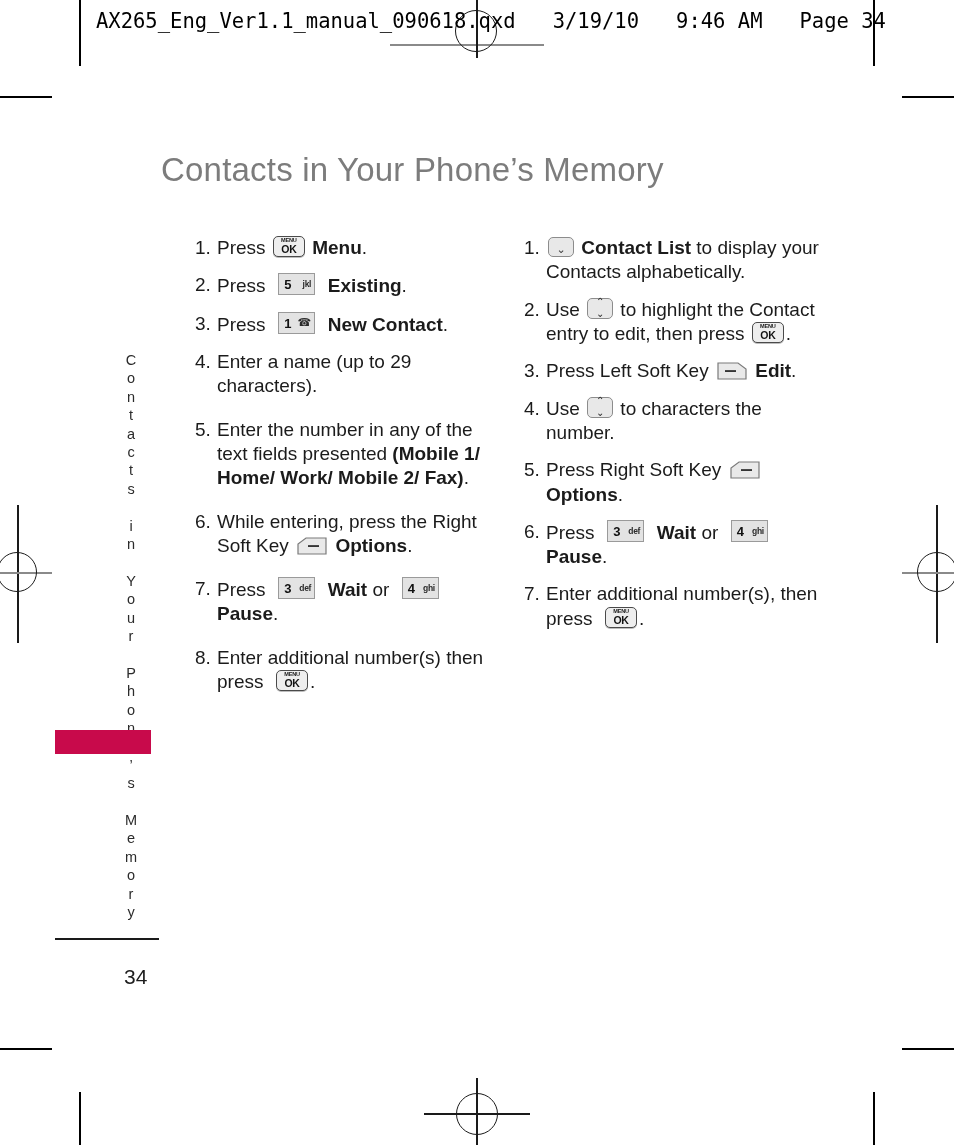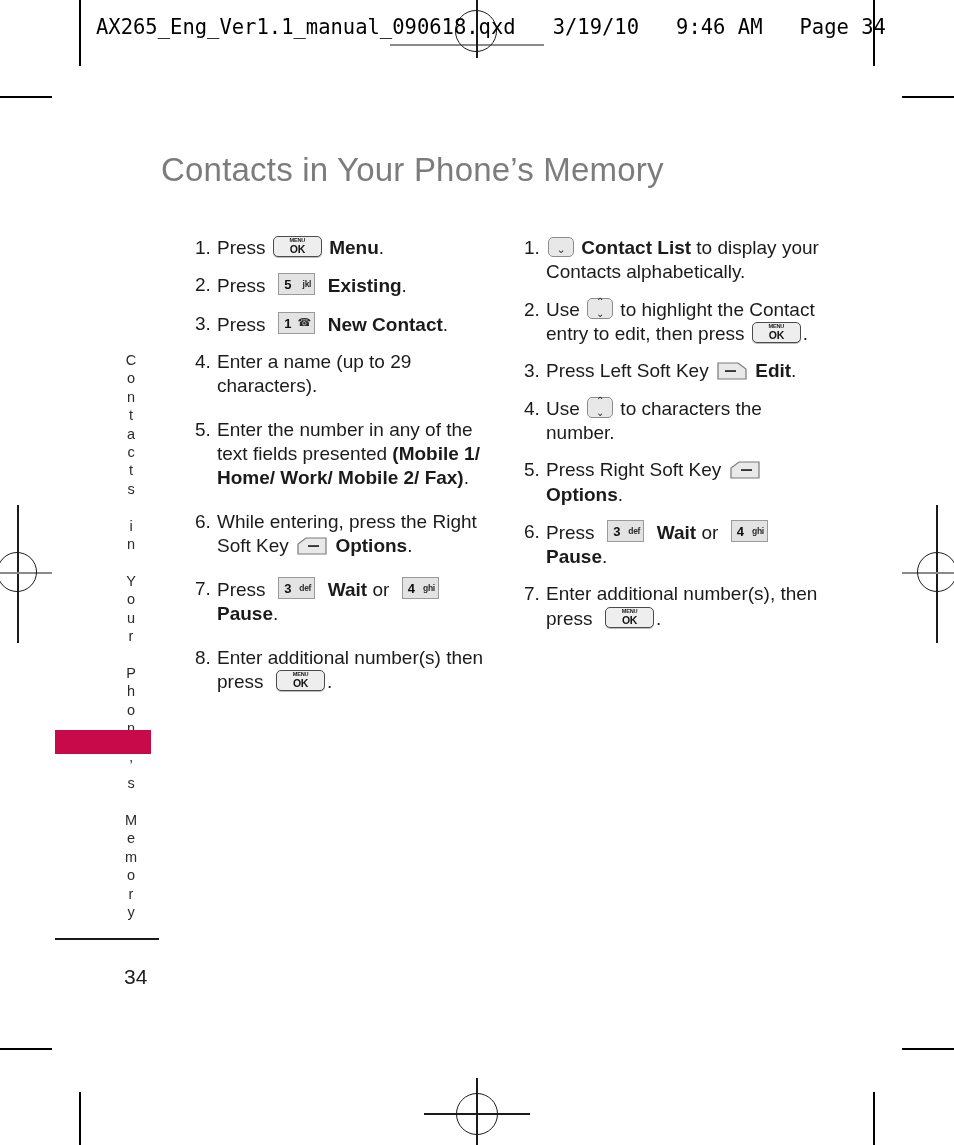--- a/index.html
+++ b/index.html
@@ -20,21 +20,21 @@
     position: absolute;
     border: 1.5px solid #1a1a1a;
     border-radius: 50%;
     background: transparent;
   }
   .reg-line-v { position: absolute; width: 1.5px; background: #1a1a1a; }
   .reg-line-h { position: absolute; height: 1.5px; background: #1a1a1a; }
   .reg-line-gray-h { position: absolute; height: 1.5px; background: #8a8a8a; }
   .hdr-text {
     position: absolute;
-    left: 96px; top: 15px;
+    left: 96px; top: 9px;
     font-family: "DejaVu Sans Mono", monospace;
     font-size: 20.5px;
     letter-spacing: 0px;
     color: #000;
     white-space: pre;
   }
   .hdr-rule-v { position: absolute; width: 1.6px; background: #000; }
 
   
   .page-title {
@@ -101,21 +101,21 @@
   .step-loose { margin-bottom: 19px; }
 
   
   .key {
     display: inline-block;
     vertical-align: -3px;
     position: relative;
   }
   
   .key-ok {
-    width: 49px; height: 21px;
+    width: 32px; height: 21px;
     border: 1.3px solid #4a4a4a;
     border-radius: 5px;
     background: #eeeeee;
     box-shadow: 0 1px 0 #bdbdbd;
     margin: 0 2px;
     line-height: 1;
     overflow: hidden;
   }
   .key-ok .menu {
     position: absolute; top: 1px; left: 0; right: 0;

